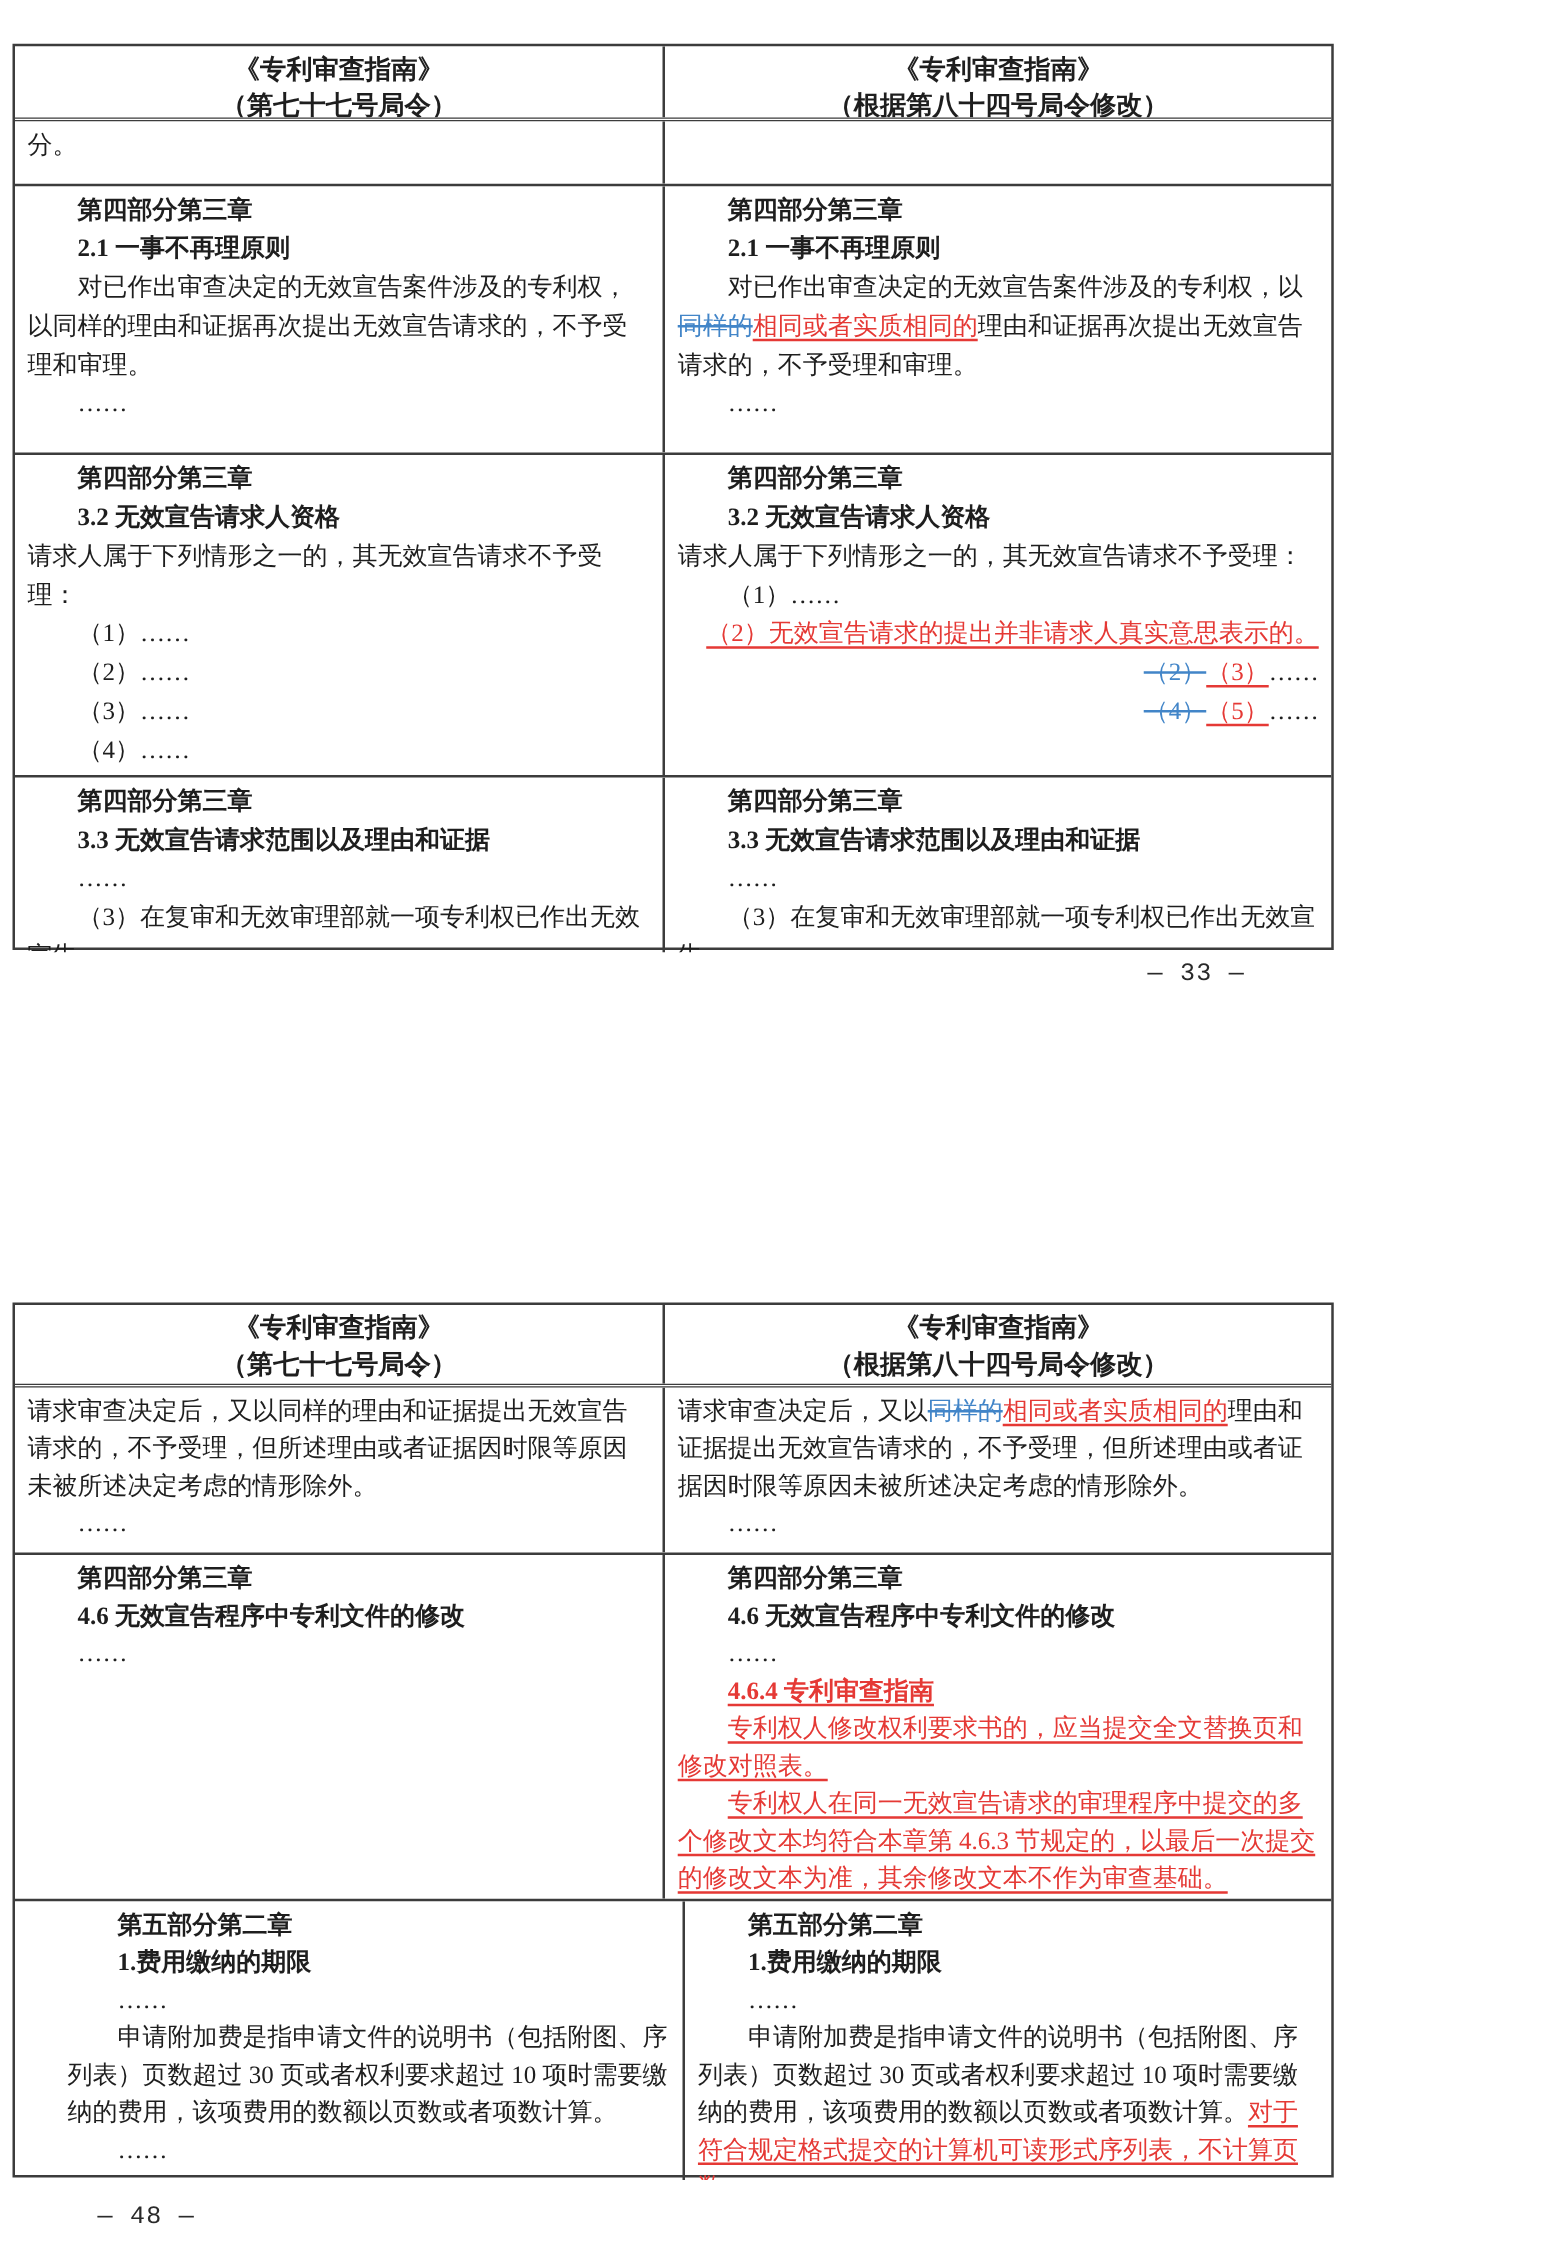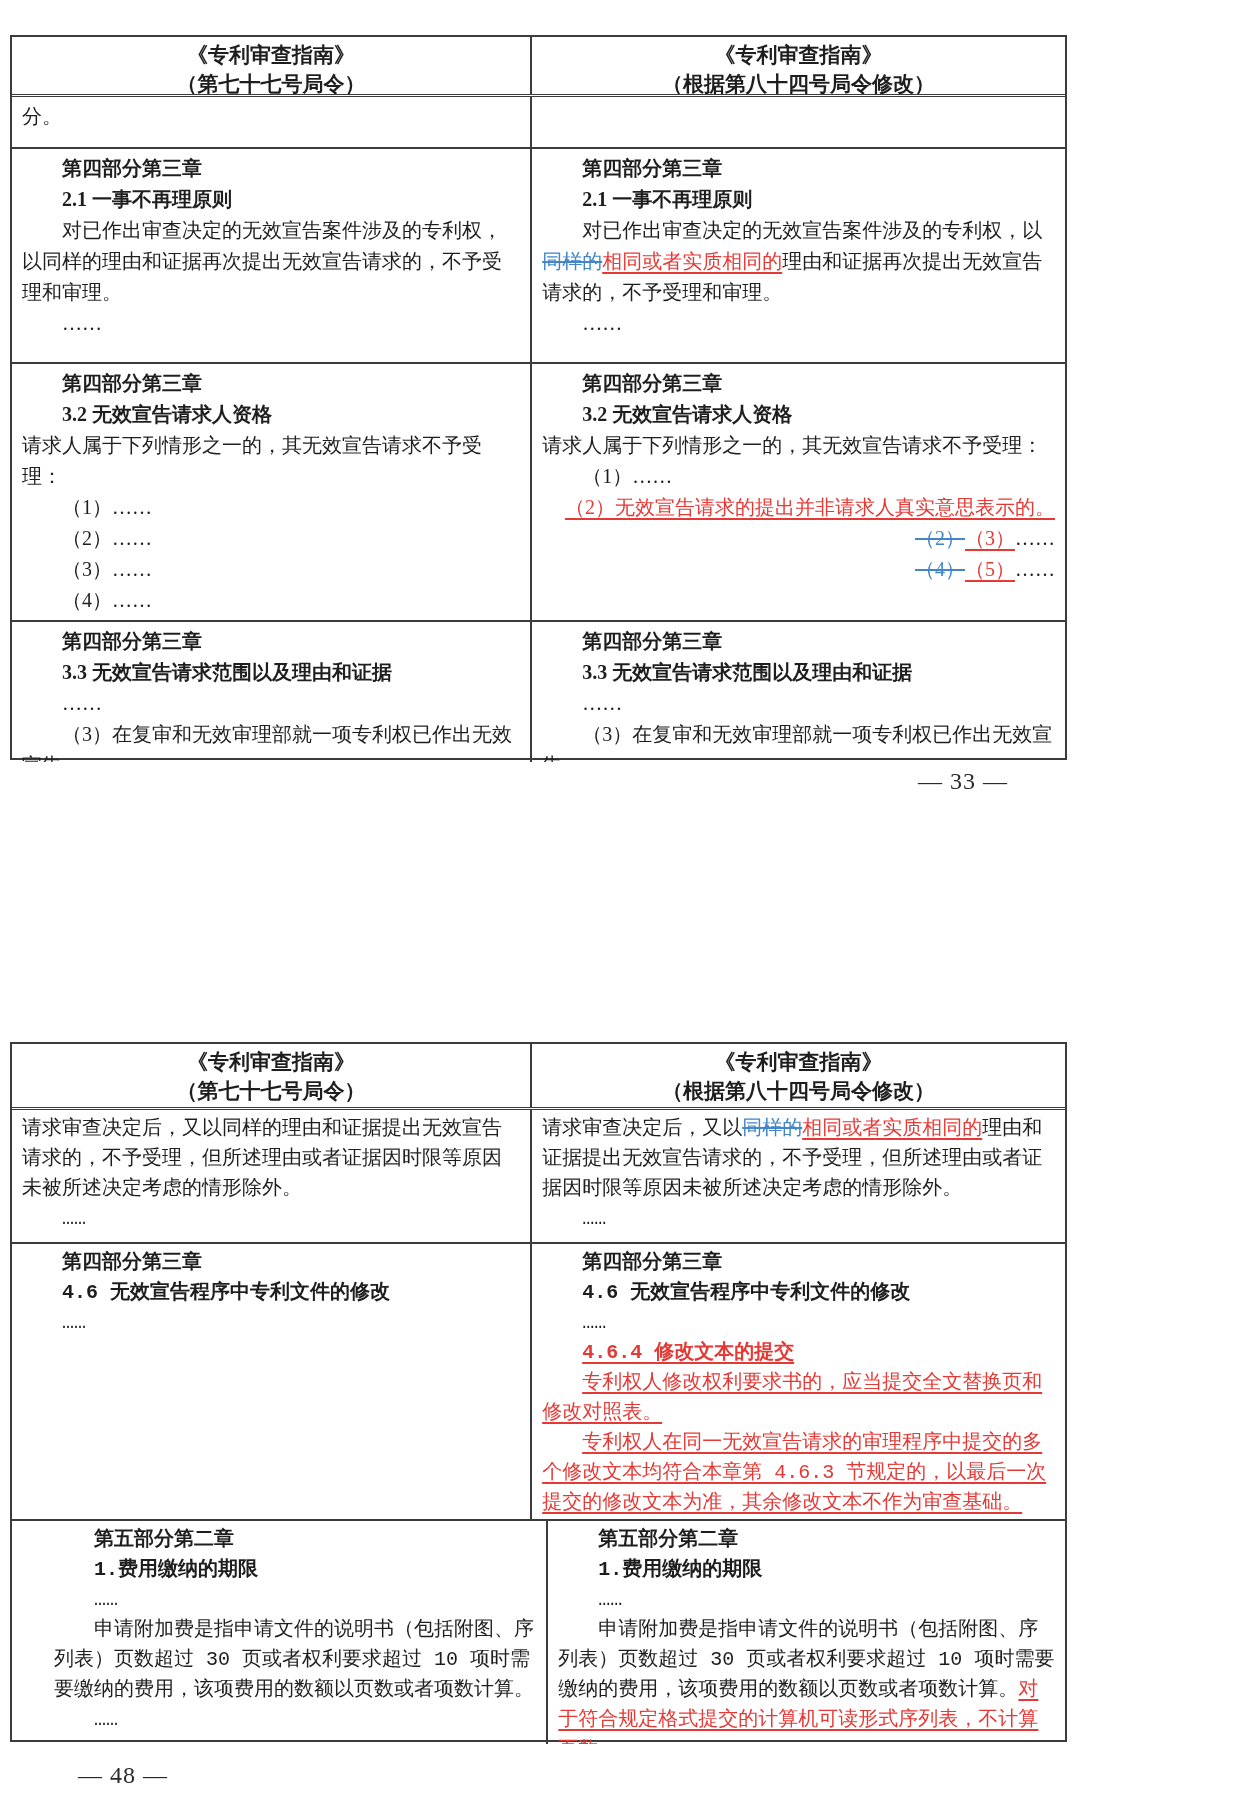--- a/index.html
+++ b/index.html
@@ -13,21 +13,21 @@
   .th-row{border-bottom:3px double var(--border,#3c3c3c);}
   .tr:nth-child(2){border-top:none;}
   .td{width:49.4%;box-sizing:border-box;padding:4px 10px;overflow:hidden;}
   .td:first-child{border-right:2px solid var(--border,#3c3c3c);}
   .td:last-child{width:50.6%;}
   .th{text-align:center;}
   .hp{margin:0;font-size:21px;font-weight:700;line-height:29px;}
   .t2 .th{padding-top:4px;}
   .p{margin:0;font-size:20px;}
   .t1 .p{line-height:31px;}
-  .t2 .p{line-height:30px;font-family:Liberation Mono, monospace;}
+  .t2 .p{line-height:30px;}
   .h{margin-left:2em;font-weight:700;}
   .e{margin-left:2em;}
   .it{margin-left:2em;}
   .itc{margin-left:0.6em;text-align:right;}
   .b{text-indent:2em;}
   .f{}
   .blank{}
   .del{color:var(--del,#4285c8);text-decoration:line-through;text-decoration-thickness:2px;}
   .ins{color:var(--ins,#e53935);text-decoration:underline;text-underline-offset:4px;text-decoration-thickness:1.5px;}
   .h .ins{font-weight:700;}
@@ -35,21 +35,21 @@
   .t1 .tr:nth-child(1){height:60px;}
   .t1 .tr:nth-child(2){height:50px;}
   .t1 .tr:nth-child(3){height:215px;}
   .t1 .tr:nth-child(4){height:258px;}
   .t1 .tr:nth-child(5){height:142px;}
   
   .t2 .tr:nth-child(1){height:66px;}
   .t2 .tr:nth-child(2){height:132px;}
   .t2 .tr:nth-child(3){height:277px;}
   .t2 .tr:nth-child(4){height:225px;padding-left:32px;}
-  .pagenum{position:absolute;font-size:24px;color:#2a2a2a;letter-spacing:1px;}
+  .pagenum{position:absolute;font-size:20px;color:#2a2a2a;letter-spacing:1px;font-family:Liberation Mono, monospace;}
   .pn1{top:768px;left:918px;}
   .pn2{top:1762px;left:78px;}
 </style>
 </head>
 <body>
 
 <div class="page">
   <section class="tbl t1">
       <div class="tr th-row">
         <div class="td th">
@@ -145,21 +145,21 @@
       <div class="tr">
         <div class="td">
           <p class="p h"><span>第四部分第三章</span></p>
           <p class="p h"><span>4.6 无效宣告程序中专利文件的修改</span></p>
           <p class="p e"><span>……</span></p>
         </div>
         <div class="td">
           <p class="p h"><span>第四部分第三章</span></p>
           <p class="p h"><span>4.6 无效宣告程序中专利文件的修改</span></p>
           <p class="p e"><span>……</span></p>
-          <p class="p h"><span class="ins">4.6.4 修改文本的提交</span></p>
+          <p class="p h"><span class="ins">4.6.4 专利审查指南</span></p>
           <p class="p b"><span class="ins">专利权人修改权利要求书的，应当提交全文替换页和修改对照表。</span></p>
           <p class="p b"><span class="ins">专利权人在同一无效宣告请求的审理程序中提交的多个修改文本均符合本章第 4.6.3 节规定的，以最后一次提交的修改文本为准，其余修改文本不作为审查基础。</span></p>
         </div>
       </div>
       <div class="tr">
         <div class="td">
           <p class="p h"><span>第五部分第二章</span></p>
           <p class="p h"><span>1.费用缴纳的期限</span></p>
           <p class="p e"><span>……</span></p>
           <p class="p b"><span>申请附加费是指申请文件的说明书（包括附图、序列表）页数超过 30 页或者权利要求超过 10 项时需要缴纳的费用，该项费用的数额以页数或者项数计算。</span></p>

